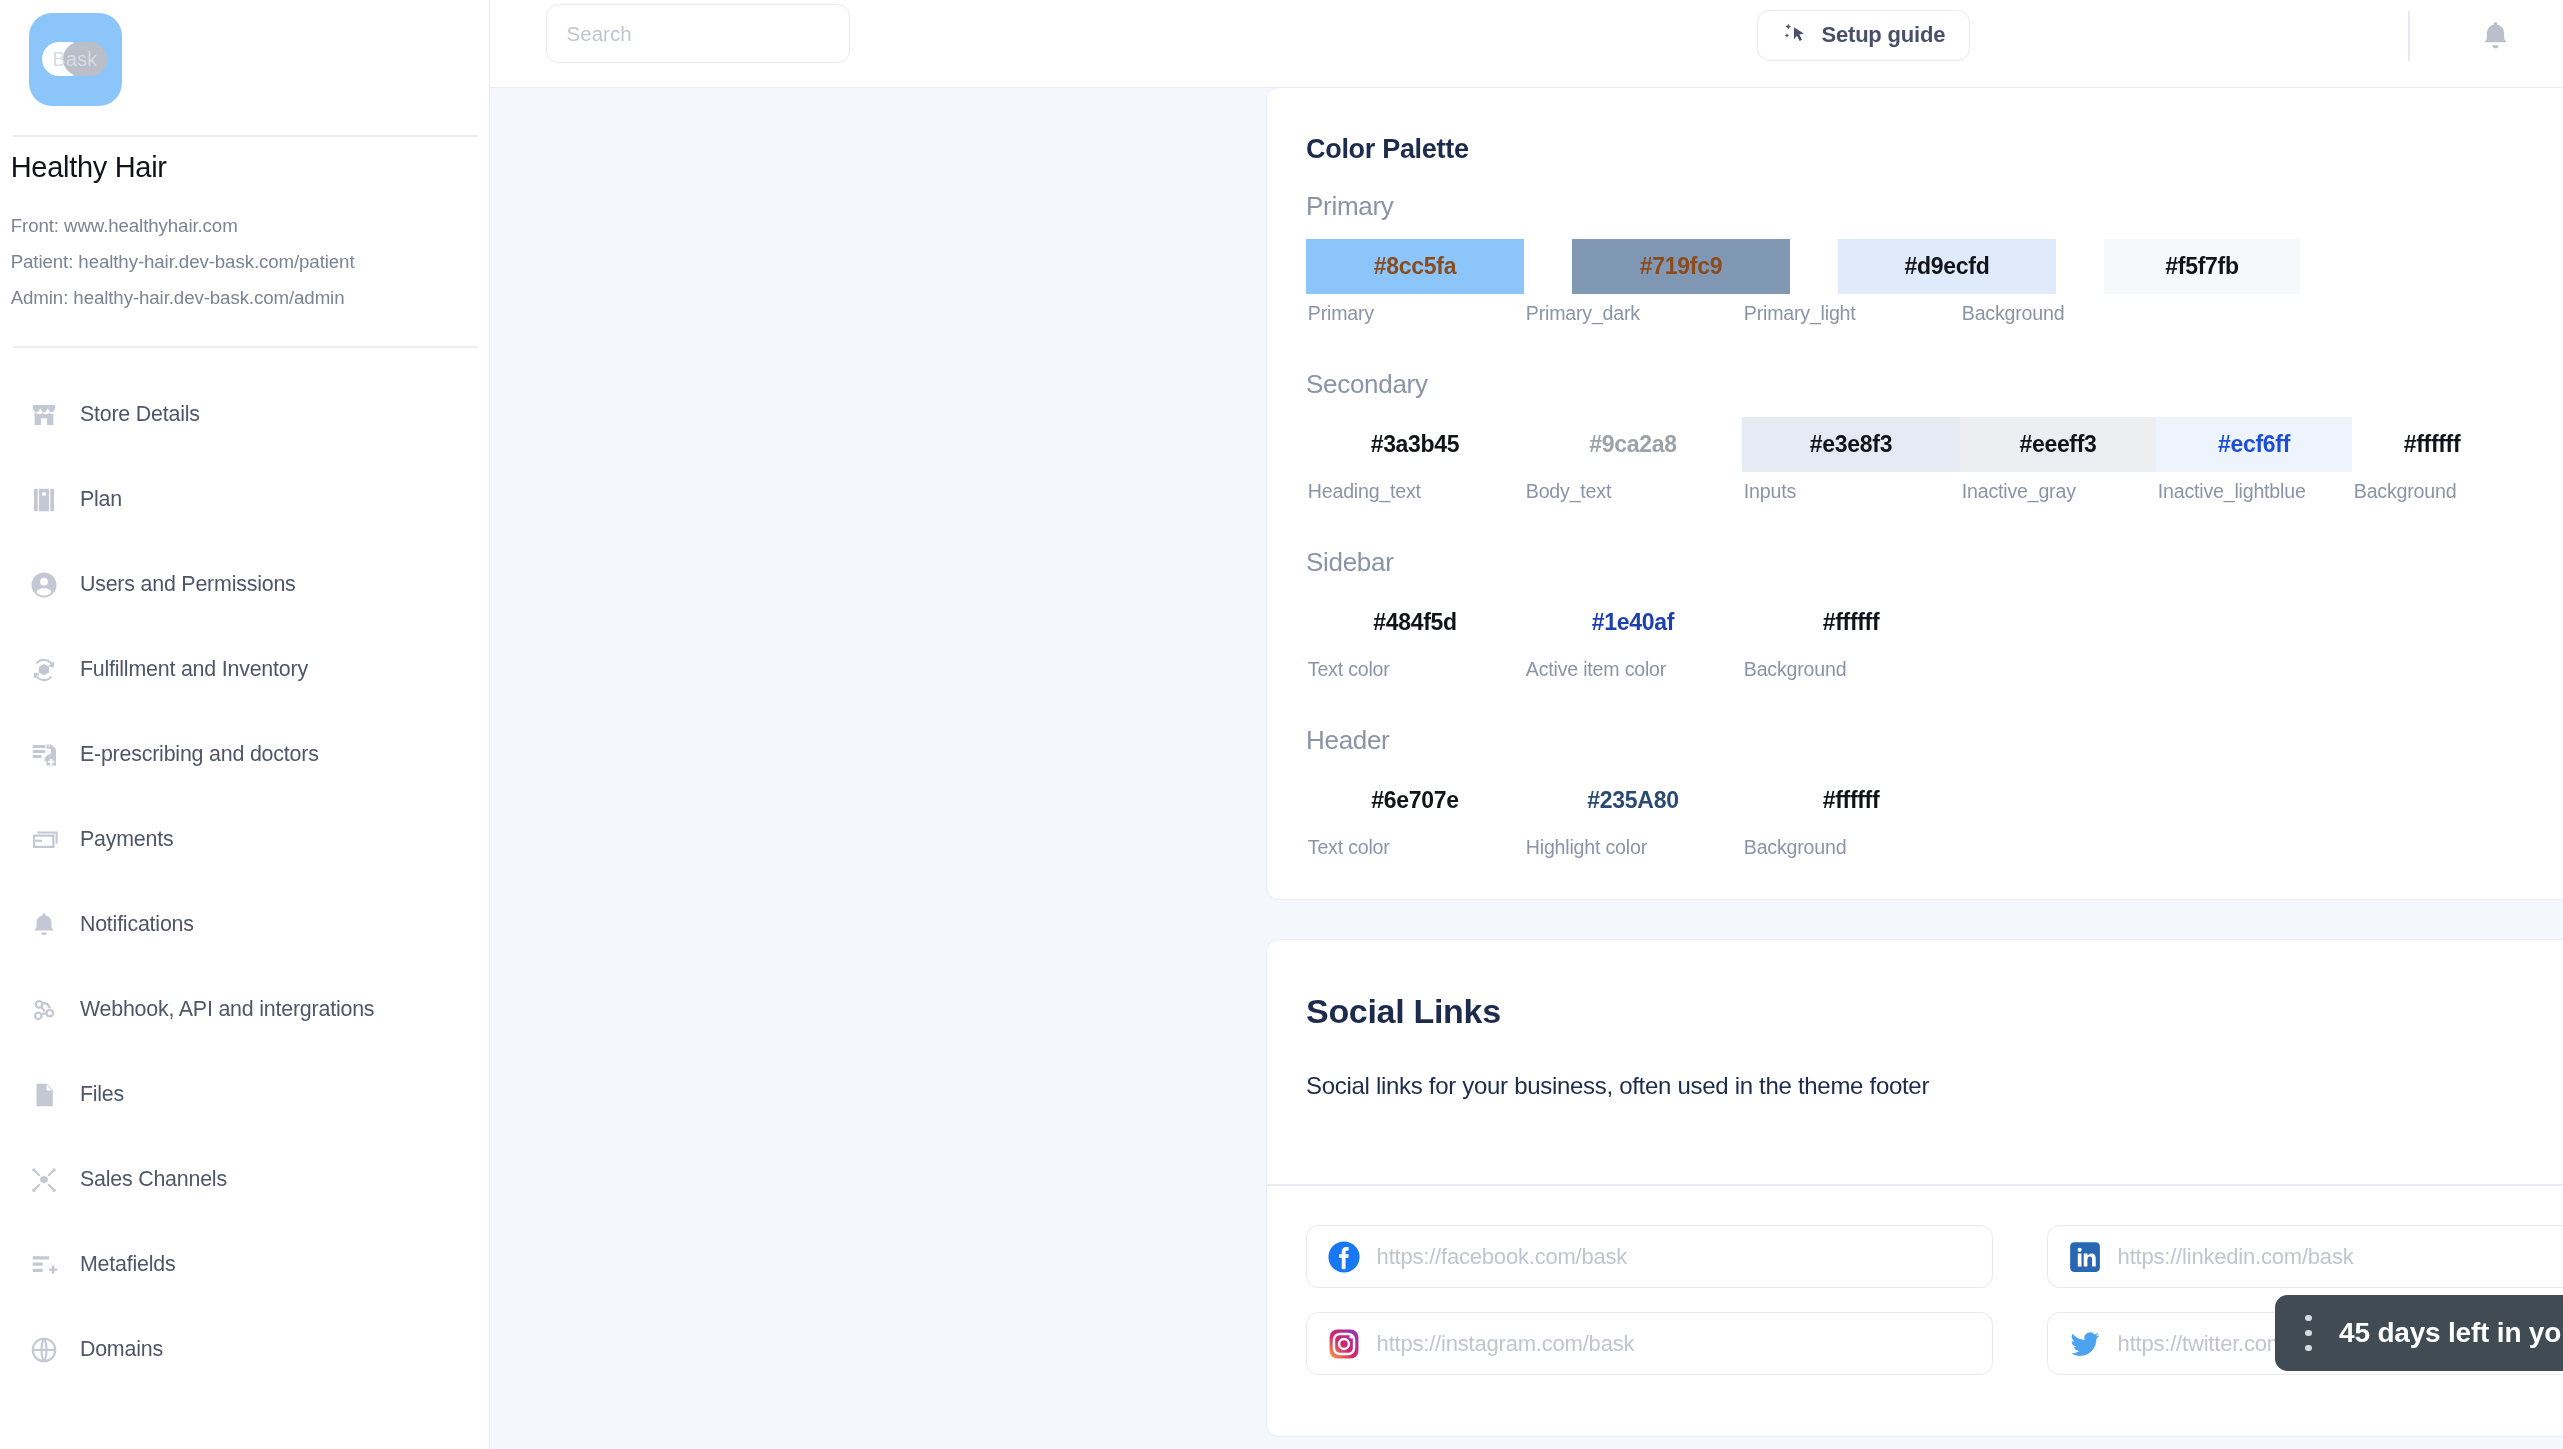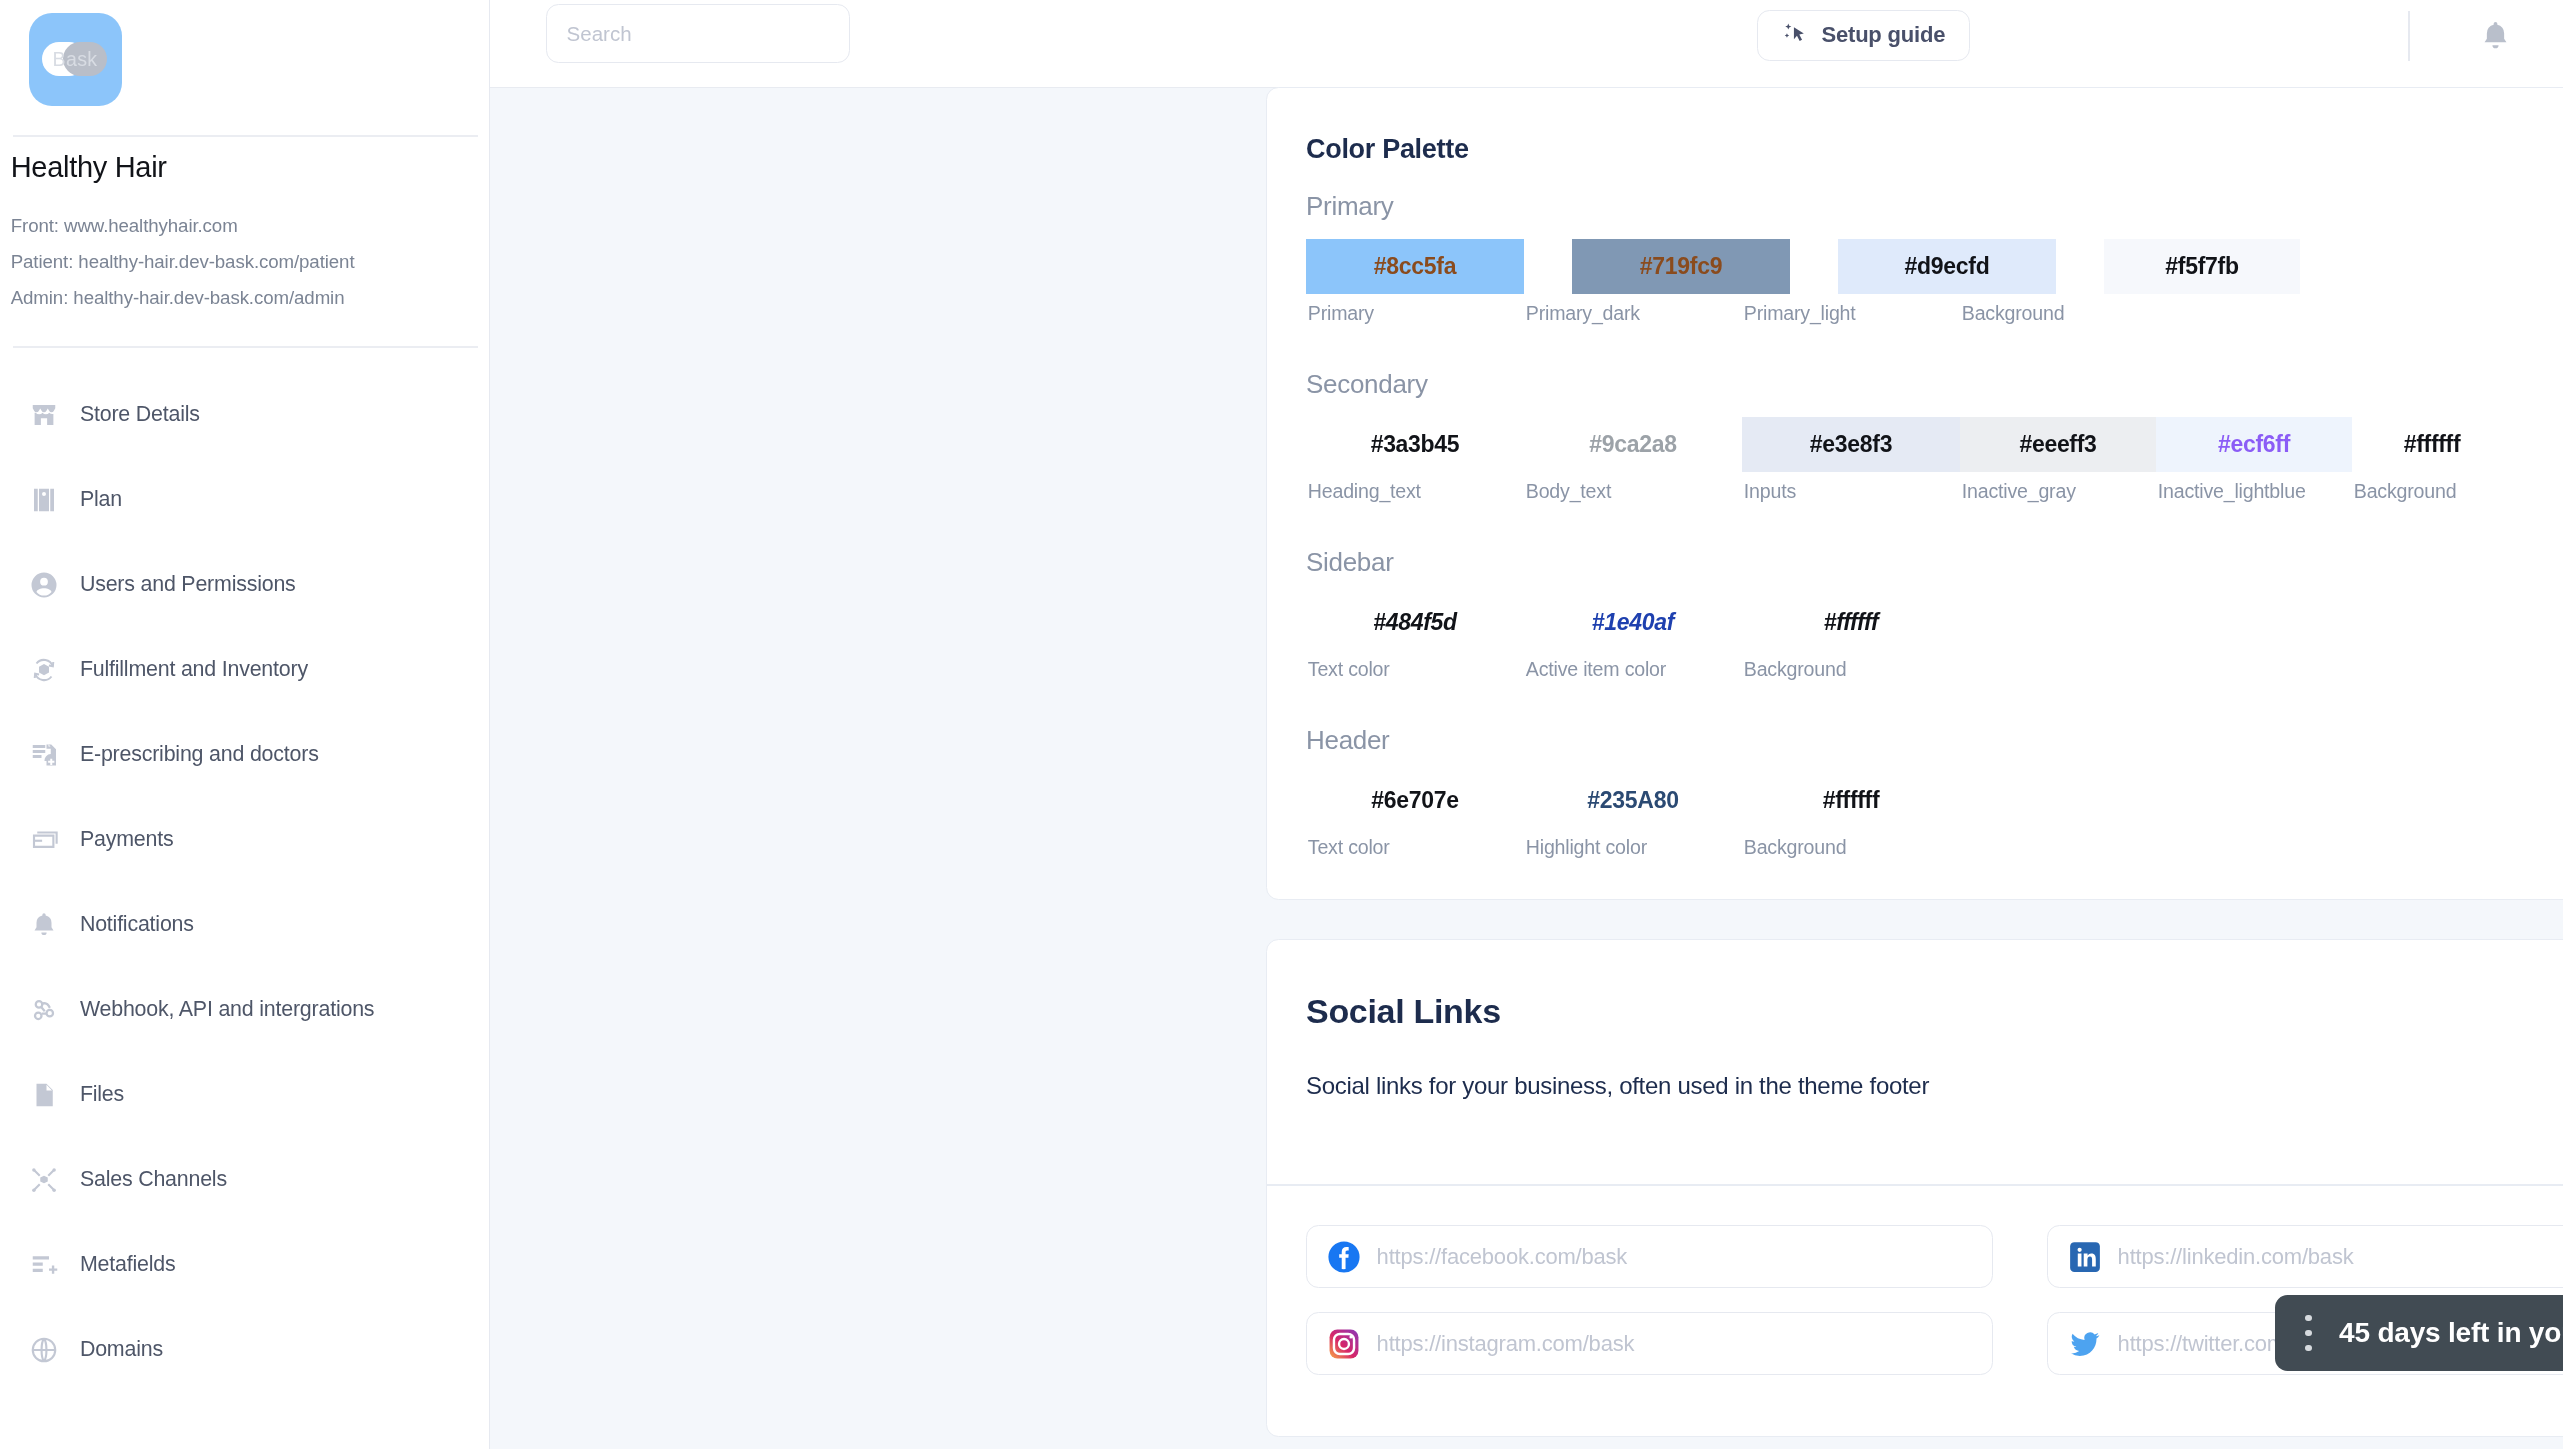--- a/index.html
+++ b/index.html
@@ -349,34 +349,34 @@
           <div class="sw-lbl" id="pl2" style="width: 218px;">Primary_light</div>
           <div class="sw-lbl" id="pl3" style="width: 196px;">Background</div>
         </div>
 
         <div class="grp-title" style="left:39px; top:281px;">Secondary</div>
         <div class="swatch-row" style="left:39px; top:329px;">
           <div class="sw" id="s0" style="background: rgb(255, 255, 255); color: rgb(17, 19, 24); width: 218px;">#3a3b45</div>
           <div class="sw" id="s1" style="background: rgb(255, 255, 255); color: rgb(156, 162, 168); width: 218px;">#9ca2a8</div>
           <div class="sw" id="s2" style="background: rgb(229, 234, 244); color: rgb(17, 19, 24); width: 218px;">#e3e8f3</div>
           <div class="sw" id="s3" style="background: rgb(236, 238, 241); color: rgb(17, 19, 24); width: 196px;">#eeeff3</div>
-          <div class="sw" id="s4" style="background: rgb(238, 244, 253); color: #8b5cf6; width: 196px;">#ecf6ff</div>
+          <div class="sw" id="s4" style="background: rgb(238, 244, 253); color: #1d4ed8; width: 196px;">#ecf6ff</div>
           <div class="sw" id="s5" style="background: rgb(255, 255, 255); color: rgb(17, 19, 24); width: 160px;">#ffffff</div>
         </div>
         <div class="sw-lbl-row" style="left:39px; top:392px;">
           <div class="sw-lbl" id="sl0" style="width: 218px;">Heading_text</div>
           <div class="sw-lbl" id="sl1" style="width: 218px;">Body_text</div>
           <div class="sw-lbl" id="sl2" style="width: 218px;">Inputs</div>
           <div class="sw-lbl" id="sl3" style="width: 196px;">Inactive_gray</div>
           <div class="sw-lbl" id="sl4" style="width: 196px;">Inactive_lightblue</div>
           <div class="sw-lbl" id="sl5" style="width: 160px;">Background</div>
         </div>
 
         <div class="grp-title" style="left:39px; top:459px;">Sidebar</div>
-        <div class="swatch-row" style="left:39px; top:507px;font-style:italic;">
+        <div class="swatch-row" style="left:39px; top:507px;">
           <div class="sw" id="b0" style="background: rgb(255, 255, 255); color: rgb(17, 19, 24); width: 218px;">#484f5d</div>
           <div class="sw" id="b1" style="background: rgb(255, 255, 255); color: rgb(30, 64, 175); width: 218px;">#1e40af</div>
           <div class="sw" id="b2" style="background: rgb(255, 255, 255); color: rgb(17, 19, 24); width: 218px;">#ffffff</div>
         </div>
         <div class="sw-lbl-row" style="left:39px; top:570px;">
           <div class="sw-lbl" id="bl0" style="width: 218px;">Text color</div>
           <div class="sw-lbl" id="bl1" style="width: 218px;">Active item color</div>
           <div class="sw-lbl" id="bl2" style="width: 218px;">Background</div>
         </div>
 

